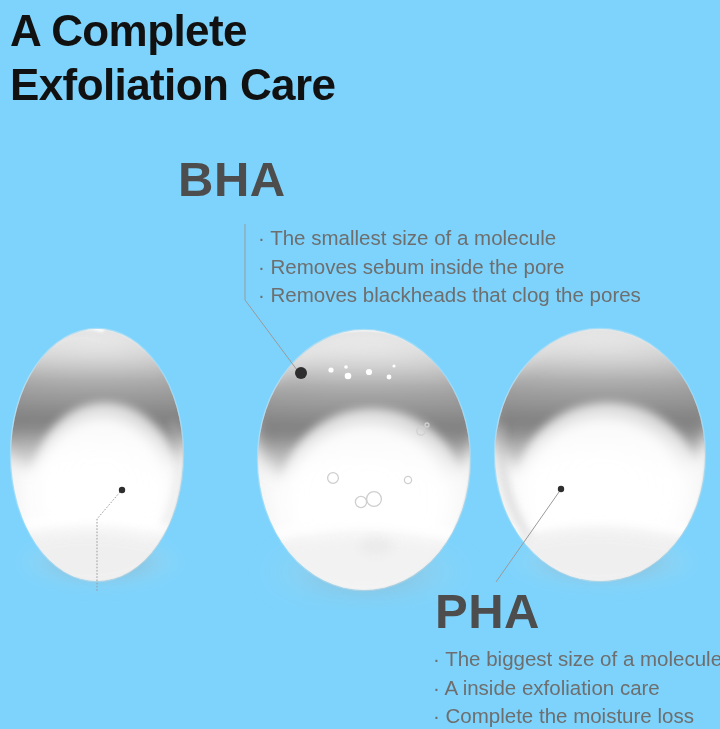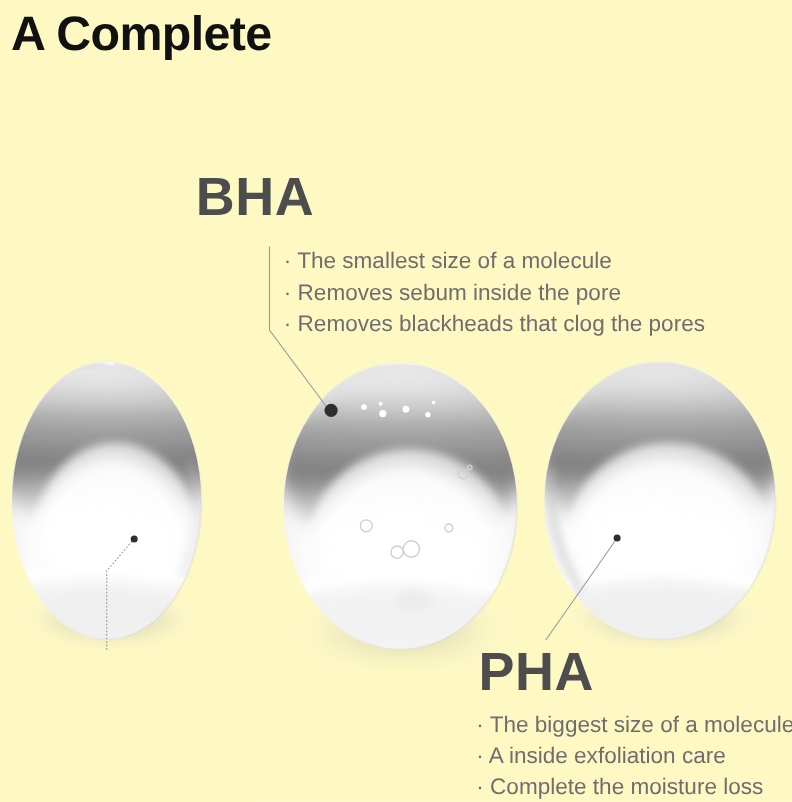--- a/index.html
+++ b/index.html
@@ -6,21 +6,21 @@
   * { margin:0; padding:0; box-sizing:border-box; }
   html, body {
     width:720px; height:729px;
     background:#ffffff;
     font-family:"Liberation Sans", sans-serif;
     overflow:hidden;
   }
   #page {
     position:relative;
     width:720px; height:729px;
-    background:#fef9c3;
+    background:#7dd3fc;
   }
 
   
   .headline {
     position:absolute;
     left:10px; top:4px;
     width:520px;
     font-size:44px;
     font-weight:bold;
     line-height:1.22;
@@ -208,20 +208,21 @@
 
     <path d="M 120 492 L 97 519 L 97 592" fill="none" stroke="#9a9a9a" stroke-width="1" stroke-dasharray="1.6 1.6"></path>
     <circle cx="122" cy="490" r="3.2" fill="#2e2e2e"></circle>
 
     <path d="M 559 492 L 496 582" fill="none" stroke="#9a9a9a" stroke-width="1"></path>
     <circle cx="561" cy="489" r="3.2" fill="#2e2e2e"></circle>
   </svg>
 
   <h1 class="headline">
     <span class="hl-line">A Complete</span>
+    <span class="hl-line">Exfoliation Care</span>
   </h1>
 
   <div class="sec-title" id="bha-title">BHA</div>
   <div class="bullets" id="bha-bullets">
     <span class="bl">· The smallest size of a molecule</span>
     <span class="bl">· Removes sebum inside the pore</span>
     <span class="bl">· Removes blackheads that clog the pores</span>
   </div>
 
 

